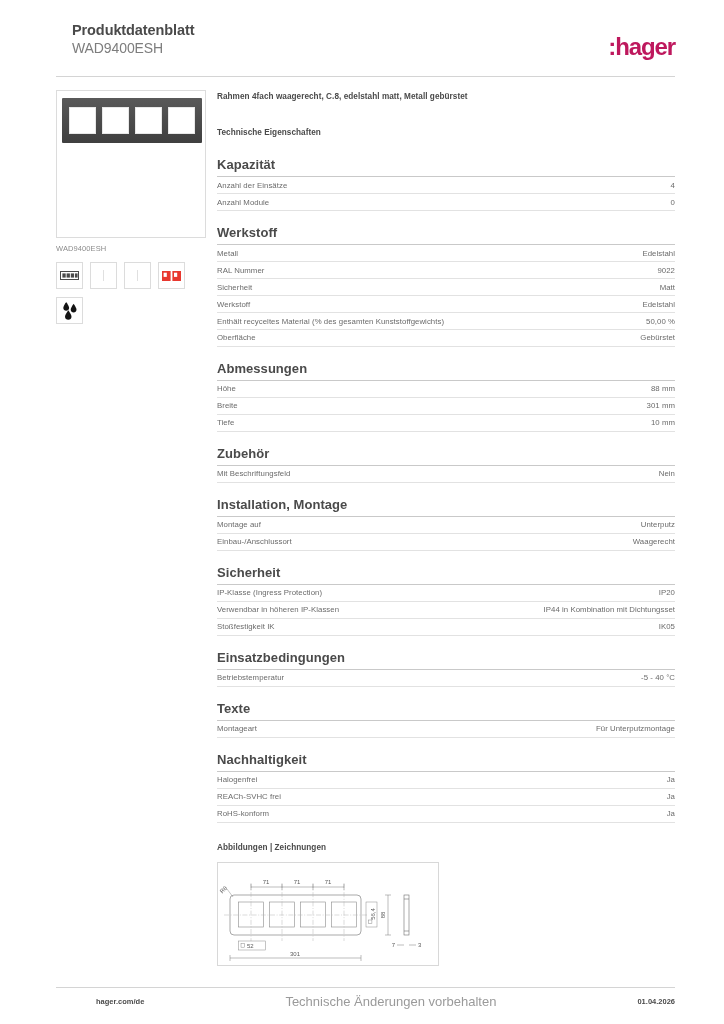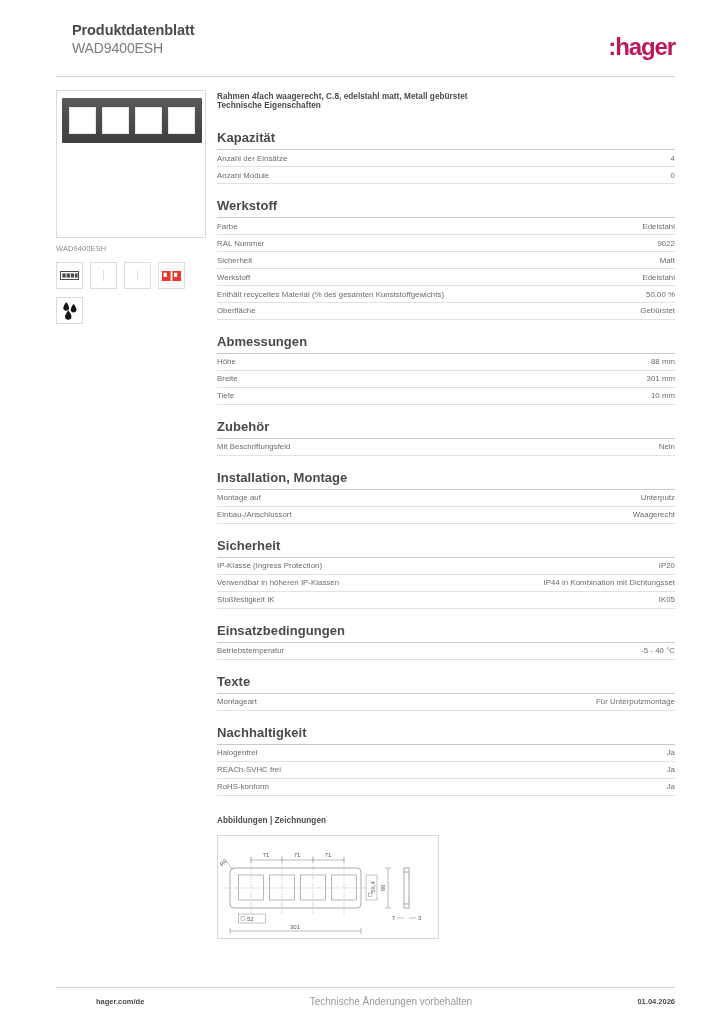--- a/index.html
+++ b/index.html
@@ -130,20 +130,21 @@
     position: absolute;
     left: 217px;
     top: 92px;
     width: 458px;
   }
   .product-desc {
     font-size: 8.2px;
     font-weight: bold;
     color: #4a4a4a;
     letter-spacing: 0.05px;
+    margin-bottom: 27px;
   }
   .tech-head {
     font-size: 8.2px;
     font-weight: bold;
     color: #4a4a4a;
     letter-spacing: 0.05px;
     margin-bottom: 20px;
   }
 
   .section { margin-bottom: 14px; }
@@ -209,21 +210,21 @@
   .footer-left {
     font-size: 7.5px;
     font-weight: bold;
     color: #4a4a4a;
     flex: 0 0 auto;
     margin-left: 40px;
   }
   .footer-center {
     flex: 1 1 auto;
     text-align: center;
-    font-size: 10px;
+    font-size: 13px;
     color: #9a9a9a;
   }
   .footer-right {
     flex: 0 0 auto;
     font-size: 7.5px;
     font-weight: bold;
     color: #4a4a4a;
     text-align: right;
   }
 </style>
@@ -312,21 +313,21 @@
             <div class="spec-value">4</div>
           </div>
           <div class="spec-row">
             <div class="spec-label">Anzahl Module</div>
             <div class="spec-value">0</div>
           </div>
         </div>
         <div class="section">
           <div class="section-title">Werkstoff</div>
           <div class="spec-row">
-            <div class="spec-label">Farbe</div>
+            <div class="spec-label">Metall</div>
             <div class="spec-value">Edelstahl</div>
           </div>
           <div class="spec-row">
             <div class="spec-label">RAL Nummer</div>
             <div class="spec-value">9022</div>
           </div>
           <div class="spec-row">
             <div class="spec-label">Sicherheit</div>
             <div class="spec-value">Matt</div>
           </div>

